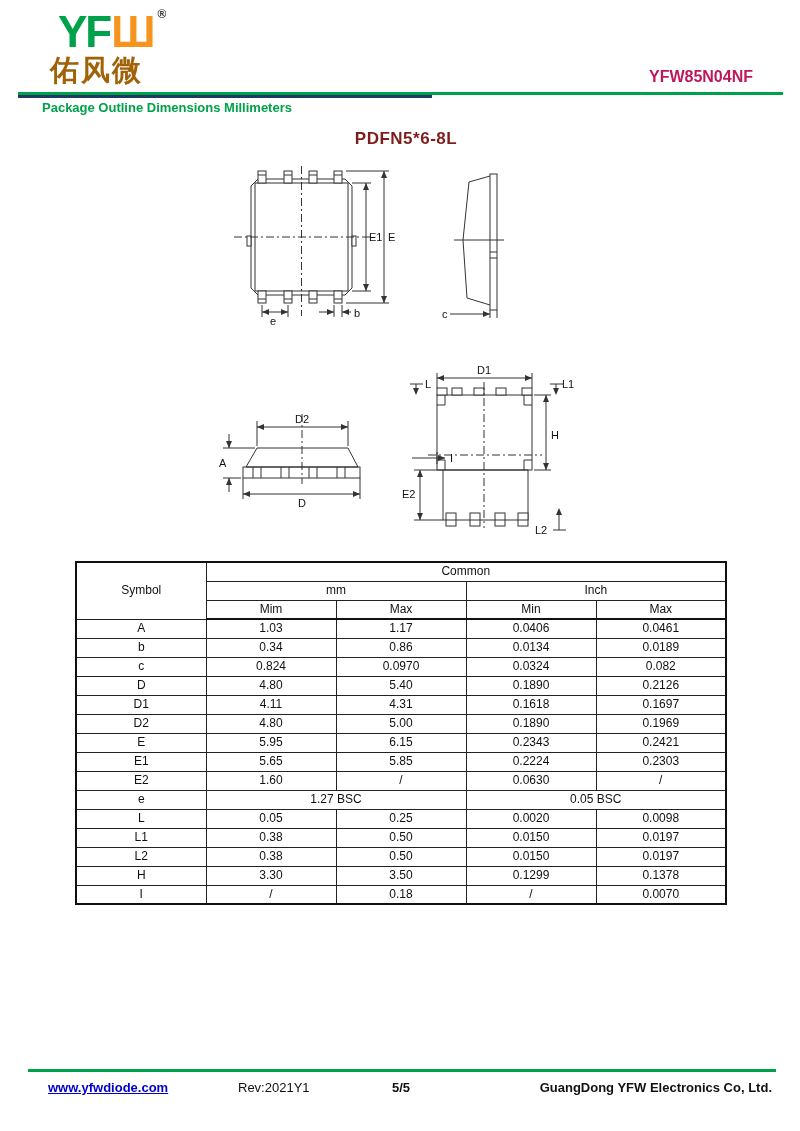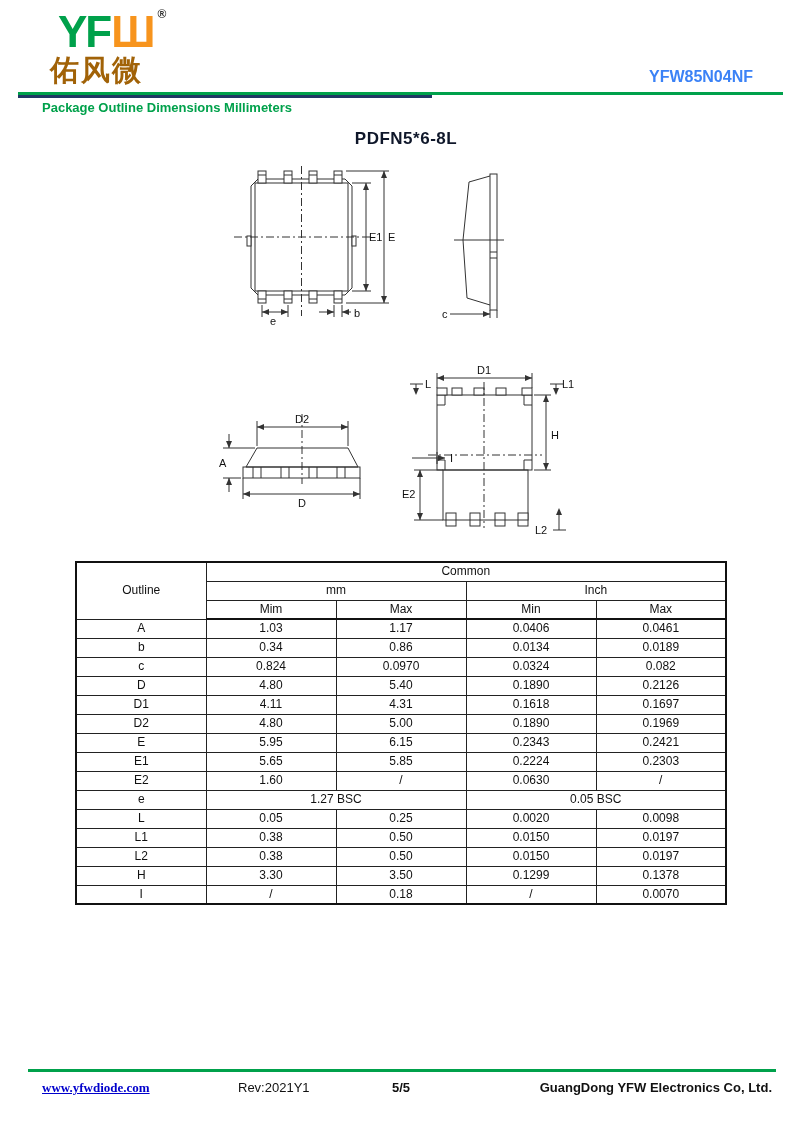--- a/index.html
+++ b/index.html
@@ -14,25 +14,25 @@
   body{background:#fff;font-family:"Liberation Sans",sans-serif;color:var(--ink);}
   .page{position:relative;width:800px;height:1131px;background:#fff;overflow:hidden;}
 
   
   .logo{position:absolute;left:50px;top:10px;line-height:1;}
   .logo-row{display:flex;align-items:flex-start;}
   .logo-yf{font-size:44px;font-weight:800;color:var(--green);letter-spacing:-2px;margin-left:8px;}
   .logo-w{font-size:44px;font-weight:800;color:var(--orange);margin-left:1px;}
   .logo-reg{font-size:12px;font-weight:700;color:#333;margin-left:2px;margin-top:-2px;}
   .logo-cn{font-size:29px;font-weight:700;color:#a16207;letter-spacing:2px;margin-top:2px;}
-  .part-number{position:absolute;top:68px;right:47px;font-size:16px;font-weight:700;color:#3b82f6;}
+  .part-number{position:absolute;top:68px;right:47px;font-size:16px;font-weight:700;color:#be185d;}
   .rule-green{position:absolute;left:18px;top:92px;width:765px;height:3px;background:var(--green);}
   .rule-navy{position:absolute;left:18px;top:95px;width:414px;height:3px;background:var(--navy);}
   .subtitle{position:absolute;left:42px;top:100px;font-size:13px;font-weight:700;color:var(--green);text-align:center;}
-  .doc-title{position:absolute;left:0;top:129px;width:100%;text-align:center;font-size:17px;font-weight:700;color:#0f172a;letter-spacing:0.5px;padding-left:12px;}
+  .doc-title{position:absolute;left:0;top:129px;width:100%;text-align:center;font-size:17px;font-weight:700;color:#7f1d1d;letter-spacing:0.5px;padding-left:12px;}
 
   
   .drawing{position:absolute;}
   .d1{left:230px;top:166px;}
   .d2{left:440px;top:166px;}
   .d3{left:215px;top:406px;}
   .d4{left:400px;top:362px;}
   svg{display:block;}
   svg .ln{stroke:var(--line);stroke-width:1;fill:none;}
   svg .fw{stroke:var(--line);stroke-width:1;fill:#fff;}
@@ -44,22 +44,22 @@
   .dim-table{position:absolute;left:75px;top:561px;width:652px;border-collapse:collapse;table-layout:fixed;}
   .dim-table col{width:130px;}
   .dim-table th,.dim-table td{border:1px solid #222;text-align:center;vertical-align:middle;
       height:19px;font-size:12px;padding:0 2px;line-height:1.1;}
   .dim-table th{font-weight:400;}
   .dim-table{border:2px solid #111;}
   .dim-table thead tr:last-child th{border-bottom:2px solid #111;}
 
   
   .footer-rule{position:absolute;left:28px;top:1069px;width:748px;height:3px;background:var(--green);}
-  .footer-link{position:absolute;left:42px;top:1080px;font-size:13px;font-weight:700;
-      color:var(--link);text-decoration:underline;font-family:Liberation Serif, serif;}
+  .footer-link{position:absolute;left:48px;top:1080px;font-size:13px;font-weight:700;
+      color:var(--link);text-decoration:underline;}
   .footer-rev{position:absolute;left:238px;top:1080px;font-size:13px;font-weight:400;}
   .footer-page{position:absolute;left:392px;top:1080px;font-size:13px;font-weight:700;}
   .footer-company{position:absolute;right:28px;top:1080px;font-size:13px;font-weight:700;}
 </style>
 </head>
 <body>
 
 <div class="page">
 
   <div class="logo">
@@ -255,21 +255,21 @@
   <table class="dim-table">
     <colgroup>
         <col>
         <col>
         <col>
         <col>
         <col>
       </colgroup>
     <thead>
       <tr>
-        <th rowspan="3">Outline</th>
+        <th rowspan="3">Symbol</th>
         <th colspan="4">Common</th>
       </tr>
       <tr>
         <th colspan="2">mm</th>
         <th colspan="2">Inch</th>
       </tr>
       <tr>
         <th>Mim</th>
         <th>Max</th>
         <th>Min</th>

